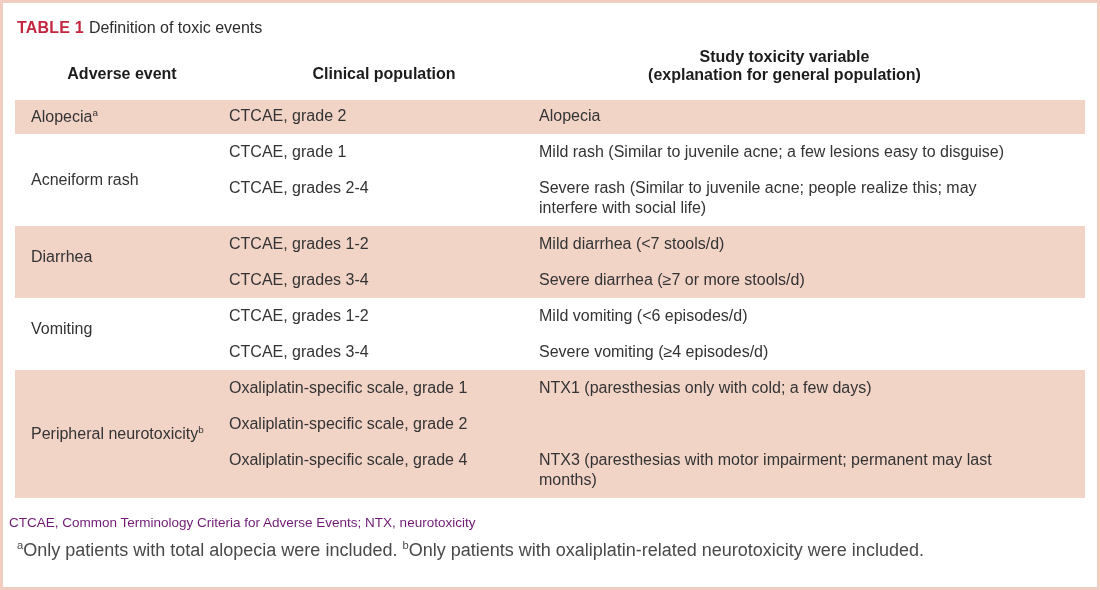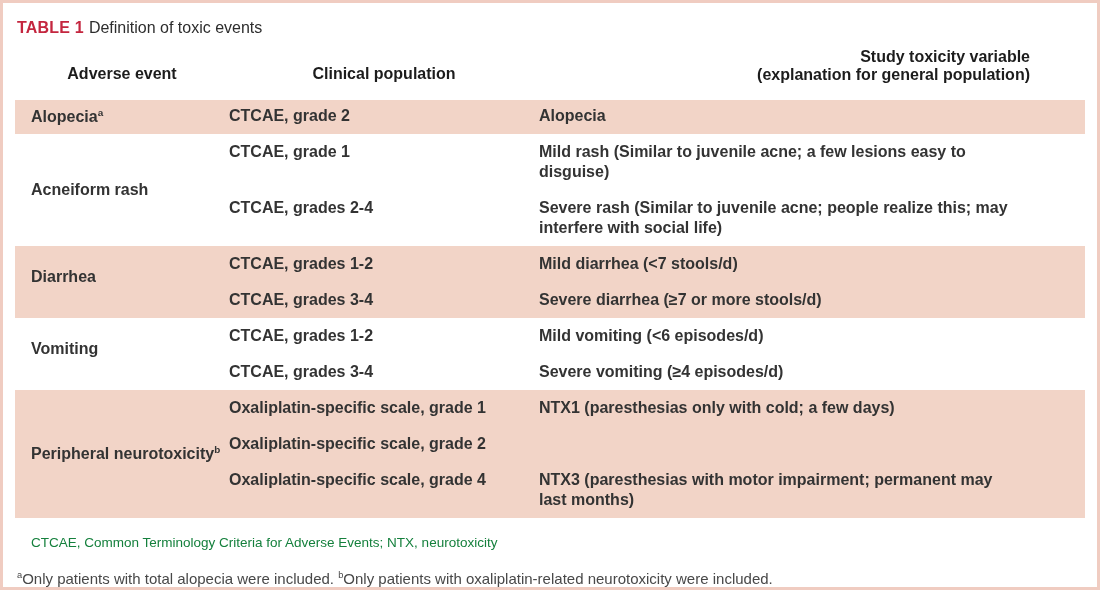--- a/index.html
+++ b/index.html
@@ -24,42 +24,42 @@
   .caption .text{color:#2d2d2d;margin-left:5px;}
 
   .hdr{
     display:flex;align-items:flex-end;
     margin:4px 12px 8px 12px;
     font-weight:700;color:#1c1c1c;
     font-size:16px;line-height:18px;text-align:center;
   }
   .hdr .h1{width:214px;padding-bottom:1px;}
   .hdr .h2{width:310px;padding-bottom:1px;}
-  .hdr .h3{flex:1;padding-right:55px;text-align:right;}
+  .hdr .h3{flex:1;padding-right:55px;}
 
-  .tbl{margin:16px 12px;font-weight:bold;}
+  .tbl{margin:16px 12px;}
   .grp{display:flex;}
   .grp.shaded{background:var(--band-pink);}
   .grp .c1{
     width:214px;flex-shrink:0;box-sizing:border-box;
     padding-left:16px;
     display:flex;align-items:center;
     font-size:16px;line-height:20px;color:#333;
   }
   .grp.top .c1{align-items:flex-start;padding-top:21px;}
   .grp .rows{flex:1;display:flex;flex-direction:column;}
   .row{display:flex;font-size:16px;line-height:20px;color:#333;}
   .row .c2{width:310px;flex-shrink:0;box-sizing:border-box;padding:8px 10px 8px 0;}
   .row .c3{width:500px;box-sizing:border-box;padding:8px 15px 8px 0;}
   .grp.compact .row .c2,.grp.compact .row .c3{padding-top:6px;padding-bottom:8px;}
 
   sup{font-size:0.62em;line-height:0;vertical-align:super;}
 
-  .abbrev{margin:16px 14px 0 28px;font-size:13.5px;line-height:17px;color:#15803d;}
-  .footnotes{margin:19px 14px 0 14px;font-size:15px;line-height:17px;color:#484848;}
+  .abbrev{margin:16px 14px 0 6px;font-size:13.5px;line-height:17px;color:#701a75;}
+  .footnotes{margin:11px 14px 0 14px;font-size:18px;line-height:17px;color:#484848;}
 </style>
 </head>
 <body>
 
 <div class="page">
 
   <div class="caption">
     <span class="label">TABLE 1</span><span class="text">Definition of toxic events</span>
   </div>
 

